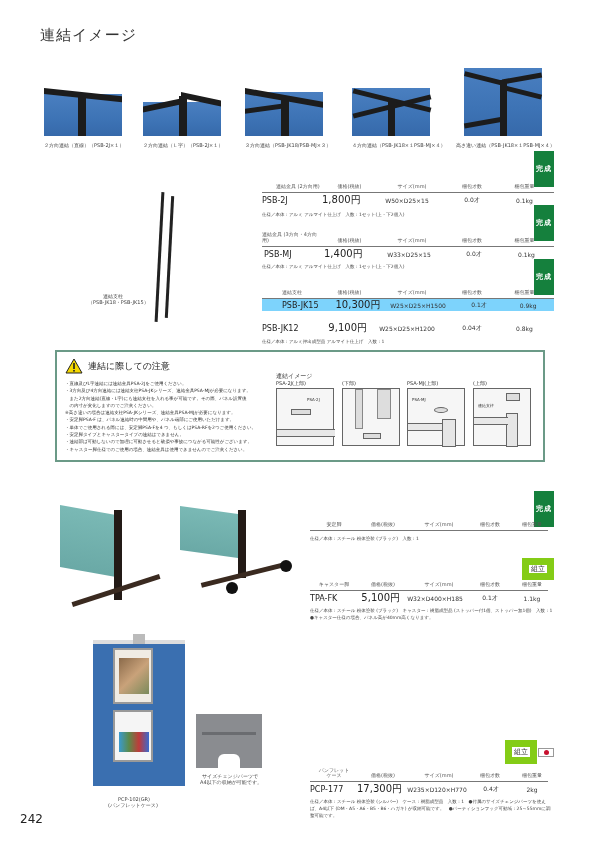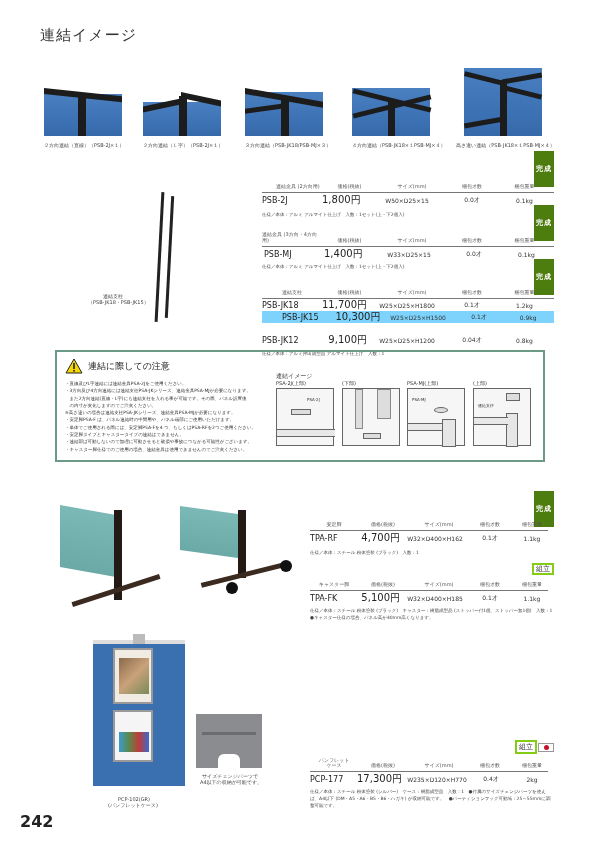--- a/index.html
+++ b/index.html
@@ -2,37 +2,37 @@
 <html><head>
 <meta charset="utf-8">
 <style>
   * { box-sizing: border-box; margin: 0; padding: 0; }
   body { width: 600px; height: 849px; background: #fff; font-family: "DejaVu Sans", "Liberation Sans", sans-serif; color: #333; position: relative; overflow: hidden; }
   .abs { position: absolute; }
   .title { left: 40px; top: 26px; font-size: 15px; color: #333; letter-spacing: 1px; }
   .photo-blue { background: linear-gradient(180deg, #4a7fc0 0%, #3d73b5 60%, #3669aa 100%); }
   .frame { background: #1c1c1c; }
   .caption { font-size: 5px; color: #444; white-space: nowrap; }
-  .badge { background: #4d7c0f; color: #fff; font-size: 7px; padding: 14px 2px; font-weight: bold; letter-spacing: 1px; }
-  .badge-outline { background: #fff; color: #333; border: 2px solid #84cc16; font-size: 7px; padding: 0 2px; }
+  .badge { background: #15803d; color: #fff; font-size: 7px; padding: 14px 2px; font-weight: bold; letter-spacing: 1px; }
+  .badge-outline { background: #fff; color: #333; border: 7px solid #84cc16; font-size: 7px; padding: 0 2px; }
   .tbl-head { font-size: 5px; color: #555; display: flex; align-items: flex-end; }
   .tbl-row { display: flex; align-items: center; font-size: 6px; color: #333; }
   .tbl-row .model { font-size: 8px; color: #222; }
   .tbl-row .price { font-size: 10px; color: #222; text-align: right; }
   .rule { border-top: 1px solid #777; }
   .spec { font-size: 4.5px; color: #444; line-height: 7px; }
   .col { text-align: center; }
   .notice-box { left: 55px; top: 350px; width: 490px; height: 112px; border: 2px solid #6b9a87; }
   .notice-title { font-size: 9px; color: #222; }
   .notice-list { font-size: 4.5px; color: #333; line-height: 7.3px; }
   .diagram { border: 1px solid #666; background: #f6f6f6; }
   .diagram-label { font-size: 5px; color: #333; }
   .pole { background: #222; width: 3px; }
   .teal { background: linear-gradient(180deg, #7ab9b5 0%, #6aa9a6 100%); }
-  .page-num { left: 20px; top: 812px; font-size: 16px; color: #222; font-weight: bold; }
+  .page-num { left: 20px; top: 812px; font-size: 12px; color: #222; font-weight: normal; }
   .alt-row { background: #7dd3fc; padding-left: 20px; }
 </style>
 </head>
 <body>
 
 <div class="abs title">連結イメージ</div>
 
 <div class="abs" style="left:44px;top:88px;width:78px;height:48px;">
   <div class="abs photo-blue" style="left:0;top:6px;width:78px;height:42px;"></div>
   <div class="abs frame" style="left:0;top:0;width:78px;height:6px;transform:skewY(6deg);transform-origin:left;"></div>
@@ -122,27 +122,20 @@
 <div class="abs" style="left:262px;top:264px;width:292px;">
   <div style="text-align:right;"><span class="badge">完成</span></div>
   <div class="tbl-head" style="height:12px;">
     <span class="col" style="width:60px;">連結支柱</span>
     <span class="col" style="width:55px;">価格(税抜)</span>
     <span class="col" style="width:70px;">サイズ(mm)</span>
     <span class="col" style="width:50px;">梱包才数</span>
     <span class="col" style="width:55px;">梱包重量</span>
   </div>
   <div class="rule" style="margin-top:3px;"></div>
-  <div class="tbl-row" style="height:12px;">
-    <span class="model" style="width:55px;">PSB-JK18</span>
-    <span class="price" style="width:50px;">11,700円</span>
-    <span class="col" style="width:80px;">W25×D25×H1800</span>
-    <span class="col" style="width:50px;">0.1才</span>
-    <span class="col" style="width:55px;">1.2kg</span>
-  </div>
   <div class="tbl-row alt-row" style="height:12px;">
     <span class="model" style="width:55px;">PSB-JK15</span>
     <span class="price" style="width:50px;">10,300円</span>
     <span class="col" style="width:80px;">W25×D25×H1500</span>
     <span class="col" style="width:50px;">0.1才</span>
     <span class="col" style="width:55px;">0.9kg</span>
   </div>
   <div class="tbl-row" style="height:12px;margin-top:11px;">
     <span class="model" style="width:55px;">PSB-JK12</span>
     <span class="price" style="width:50px;">9,100円</span>
@@ -223,27 +216,20 @@
 <div class="abs" style="left:310px;top:496px;width:244px;">
   <div style="text-align:right;"><span class="badge">完成</span></div>
   <div class="tbl-head" style="height:12px;">
     <span class="col" style="width:48px;">安定脚</span>
     <span class="col" style="width:50px;">価格(税抜)</span>
     <span class="col" style="width:62px;">サイズ(mm)</span>
     <span class="col" style="width:40px;">梱包才数</span>
     <span class="col" style="width:44px;">梱包重量</span>
   </div>
   <div class="rule" style="margin-top:3px;width:238px;"></div>
-  <div class="tbl-row" style="height:14px;">
-    <span class="model" style="width:48px;">TPA-RF</span>
-    <span class="price" style="width:42px;">4,700円</span>
-    <span class="col" style="width:70px;">W32×D400×H162</span>
-    <span class="col" style="width:40px;">0.1才</span>
-    <span class="col" style="width:44px;">1.1kg</span>
-  </div>
   <div class="spec" style="margin-top:4px;">仕様／本体：スチール 粉体塗装 (ブラック)　入数：1</div>
 </div>
 
 <div class="abs" style="left:310px;top:556px;width:244px;">
   <div style="text-align:right;"><span class="badge-outline">組立</span></div>
   <div class="tbl-head" style="height:12px;">
     <span class="col" style="width:48px;">キャスター脚</span>
     <span class="col" style="width:50px;">価格(税抜)</span>
     <span class="col" style="width:62px;">サイズ(mm)</span>
     <span class="col" style="width:40px;">梱包才数</span>

